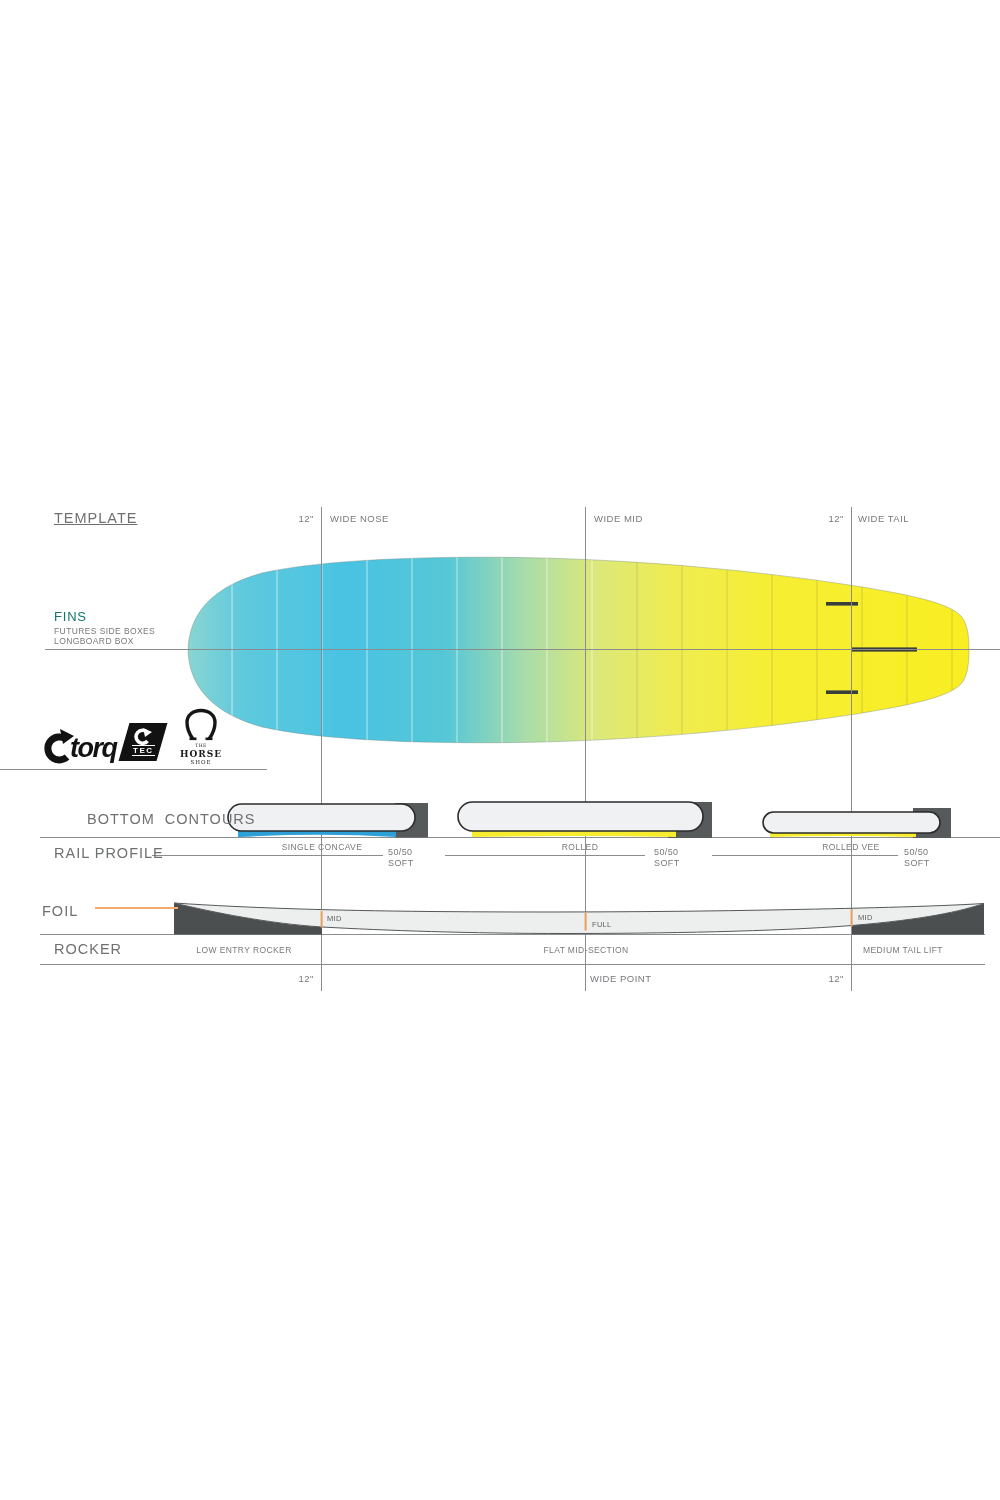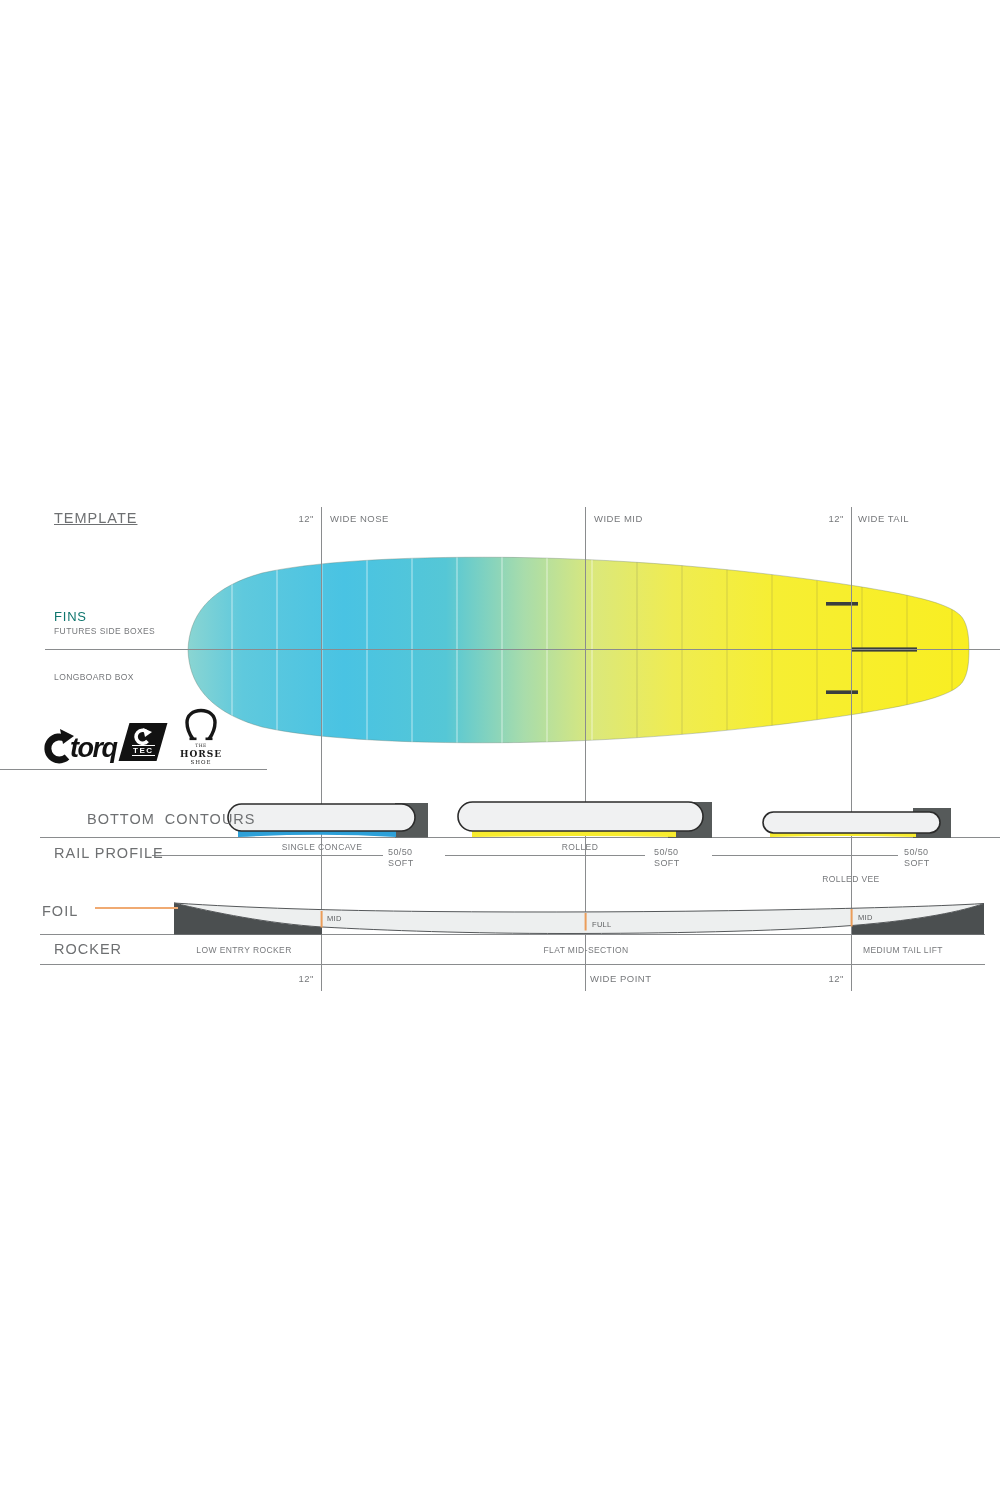--- a/index.html
+++ b/index.html
@@ -55,21 +55,21 @@
 
   <span class="h1" style="left:54px;top:510px;text-decoration:underline;">TEMPLATE</span>
   <span class="sm rgt" style="left:278px;top:513px;width:36px;">12"</span>
   <span class="sm" style="left:330px;top:513px;">WIDE NOSE</span>
   <span class="sm" style="left:594px;top:513px;">WIDE MID</span>
   <span class="sm rgt" style="left:808px;top:513px;width:36px;">12"</span>
   <span class="sm" style="left:858px;top:513px;">WIDE TAIL</span>
 
   <span class="h2" style="left:54px;top:609px;">FINS</span>
   <span class="xs" style="left:54px;top:626px;">FUTURES SIDE BOXES</span>
-  <span class="xs" style="left:54px;top:672px;">LONGBOARD BOX</span>
+  <span class="xs" style="left:54px;top:636px;">LONGBOARD BOX</span>
 
   <div class="boardwrap" style="left:180px;top:548px;width:800px;height:204px;">
     <svg width="800" height="204" viewBox="180 548 800 204">
       <defs>
         <linearGradient id="boardgrad" x1="188" y1="0" x2="969" y2="0" gradientUnits="userSpaceOnUse">
           <stop offset="0" stop-color="#8ad5d2"></stop>
           <stop offset="0.07" stop-color="#5fc9dd"></stop>
           <stop offset="0.20" stop-color="#49c3e3"></stop>
           <stop offset="0.33" stop-color="#55c7d6"></stop>
           <stop offset="0.43" stop-color="#a8dcab"></stop>
@@ -162,21 +162,21 @@
       <rect x="458" y="802" width="245" height="29" rx="14.5" fill="#f0f1f2" stroke="#2b2b2b" stroke-width="1.6"></rect>
 
       <rect x="913" y="808" width="38" height="30" fill="#565a5a"></rect>
       <path d="M 770 828 L 916 828 L 916 837 Q 843 835 770 837 Z" fill="#f8ec2e"></path>
       <rect x="763" y="812" width="177" height="21" rx="10.5" fill="#f0f1f2" stroke="#2b2b2b" stroke-width="1.6"></rect>
     </svg>
   </div>
 
   <span class="xs ctr" style="left:247px;top:842px;width:150px;">SINGLE CONCAVE</span>
   <span class="xs ctr" style="left:505px;top:842px;width:150px;">ROLLED</span>
-  <span class="xs ctr" style="left:776px;top:874px;width:150px;">ROLLED VEE</span>
+  <span class="xs ctr" style="left:776px;top:842px;width:150px;">ROLLED VEE</span>
 
   <div class="rail-label" style="left:388px;top:847px;width:50px;">
     <div>50/50</div>
     <div>SOFT</div>
   </div>
   <div class="rail-label" style="left:654px;top:847px;width:50px;">
     <div>50/50</div>
     <div>SOFT</div>
   </div>
   <div class="rail-label" style="left:904px;top:847px;width:50px;">

